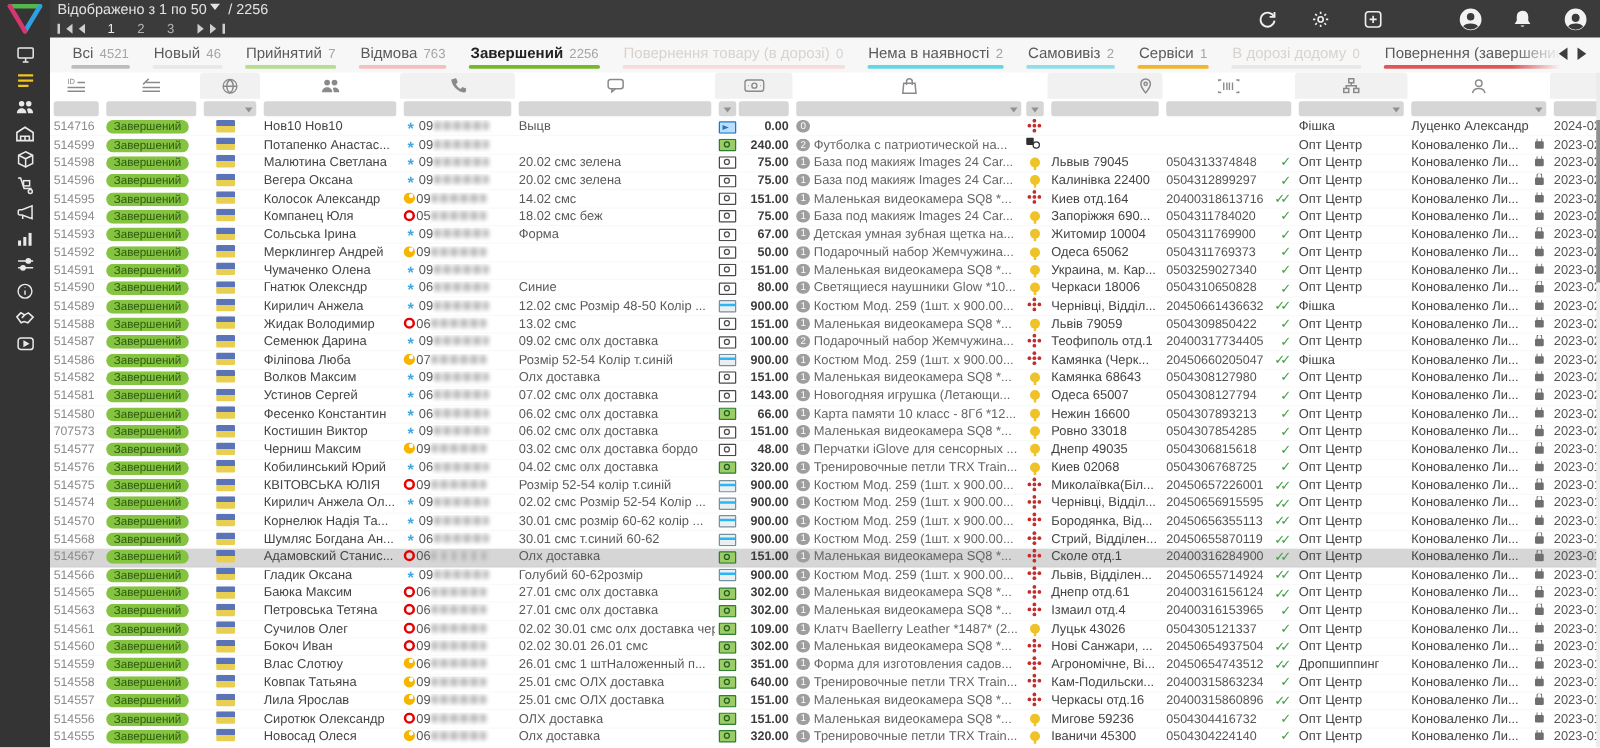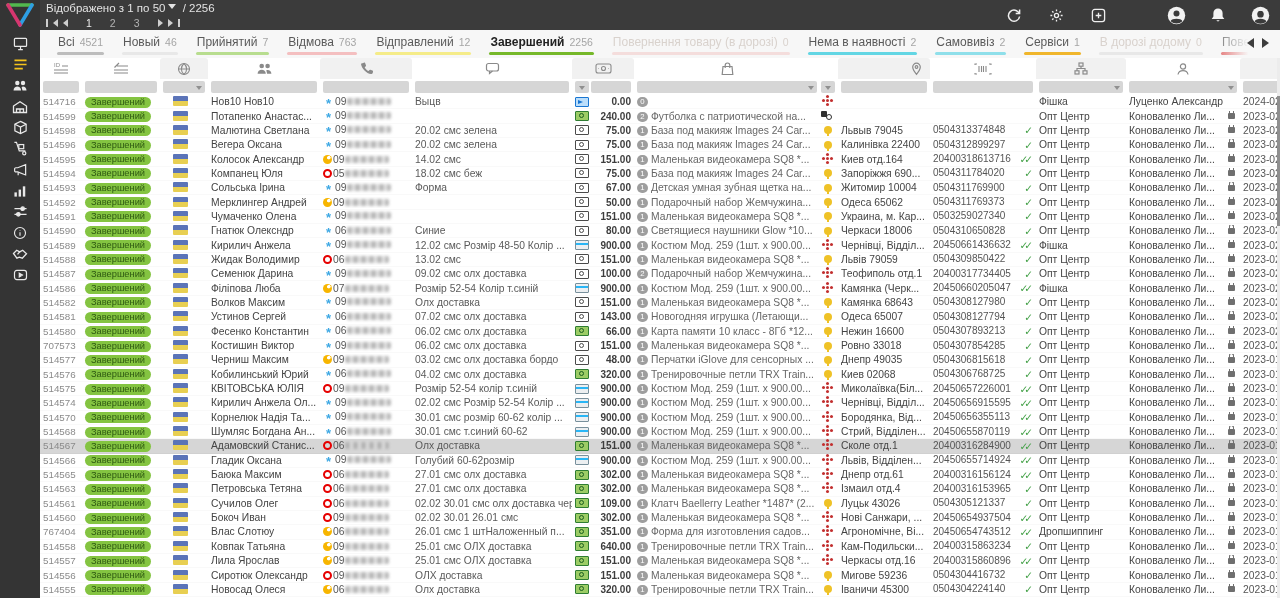--- a/index.html
+++ b/index.html
@@ -92,21 +92,21 @@
        font-size:7.8px;text-align:center;padding:0 1px;margin-right:3px;vertical-align:1px}
   .ptxt{color:#666}
   .dl{display:inline-block}
   .dl-np{width:3px;height:3px;background:#c22f2f;border-radius:50%;margin:5px;
          box-shadow:0 -4px 0 #c22f2f,0 4px 0 #c22f2f,-4px 0 0 #c22f2f,4px 0 0 #c22f2f}
   .dl-up{width:8px;height:8px;background:#efc227;border-radius:50%;position:relative;margin:2px 3px 0}
   .dl-up:after{content:"";position:absolute;left:3px;top:7px;width:2px;height:3px;background:#efc227}
   .dl-cr{position:relative;width:11px;height:9px}
   .dl-cr:before{content:"";position:absolute;right:0;bottom:0;width:4px;height:4px;border:1.3px solid #2f2f2f;border-radius:50%}
   .dl-cr:after{content:"";position:absolute;left:0;top:0;width:6px;height:6px;background:#2f2f2f;border-radius:1px}
-  .c-tt{display:flex;}
+  .c-tt{display:flex;align-items:center}
   .ttn{flex:1;color:#555;font-size:10px}
   .ck{color:#43a047;font-weight:bold;font-size:10.5px}
   .ck.d2{letter-spacing:-4px;margin-right:4px}
   .c-mg{display:flex;align-items:center}
   .mtxt{flex:1;overflow:hidden;white-space:nowrap}
   .lk{display:inline-block;width:7px;height:6px;background:#6f6f6f;border-radius:1px;position:relative;margin:0 2px 0 3px}
   .lk:before{content:"";position:absolute;left:1px;top:-4px;width:3px;height:4px;border:1.2px solid #6f6f6f;border-bottom:none;border-radius:3px 3px 0 0}
   .c-dt{color:#555}
 
   .vsb{position:absolute;right:0;top:58px;bottom:0;width:3px;background:#ececec;z-index:25}
@@ -289,25 +289,20 @@
         <div class="tab">
           <span class="tl">Прийнятий</span>
           <span class="tc">7</span>
           <span class="tb" style="background: rgb(184, 221, 143);"></span>
         </div>
         <div class="tab">
           <span class="tl">Відмова</span>
           <span class="tc">763</span>
           <span class="tb" style="background: rgb(244, 191, 192);"></span>
         </div>
-        <div class="tab">
-          <span class="tl">Відправлений</span>
-          <span class="tc">12</span>
-          <span class="tb" style="background: rgb(245, 236, 137);"></span>
-        </div>
         <div class="tab active">
           <span class="tl">Завершений</span>
           <span class="tc">2256</span>
           <span class="tb" style="background: rgb(118, 184, 42);"></span>
         </div>
         <div class="tab faded">
           <span class="tl">Повернення товару (в дорозі)</span>
           <span class="tc">0</span>
           <span class="tb" style="background: rgb(242, 201, 198);"></span>
         </div>
@@ -1209,21 +1204,21 @@
             <span class="ck d2">✓✓</span>
           </div>
           <div class="td c-ff">Опт Центр</div>
           <div class="td c-mg">
             <span class="mtxt">Коноваленко Ли...</span>
             <span class="lk"></span>
           </div>
           <div class="td c-dt">2023-01</div>
         </div>
         <div class="trow">
-          <div class="td c-id">767404</div>
+          <div class="td c-id">514559</div>
           <div class="td c-st"><span class="pill">Завершений</span></div>
           <div class="td c-fl"><span class="flag"></span></div>
           <div class="td c-nm">Влас Слотюу</div>
           <div class="td c-ph"><span class="op op-lc"></span><span class="pp">06</span><span class="blurnum"></span></div>
           <div class="td c-cm">26.01 смс 1 штНаложенный п...</div>
           <div class="td c-pay">
             <span class="pi pi-cash"></span>
             <span class="price">351.00</span>
           </div>
           <div class="td c-pr"><span class="qty">1</span><span class="ptxt">Форма для изготовления садов...</span></div>

